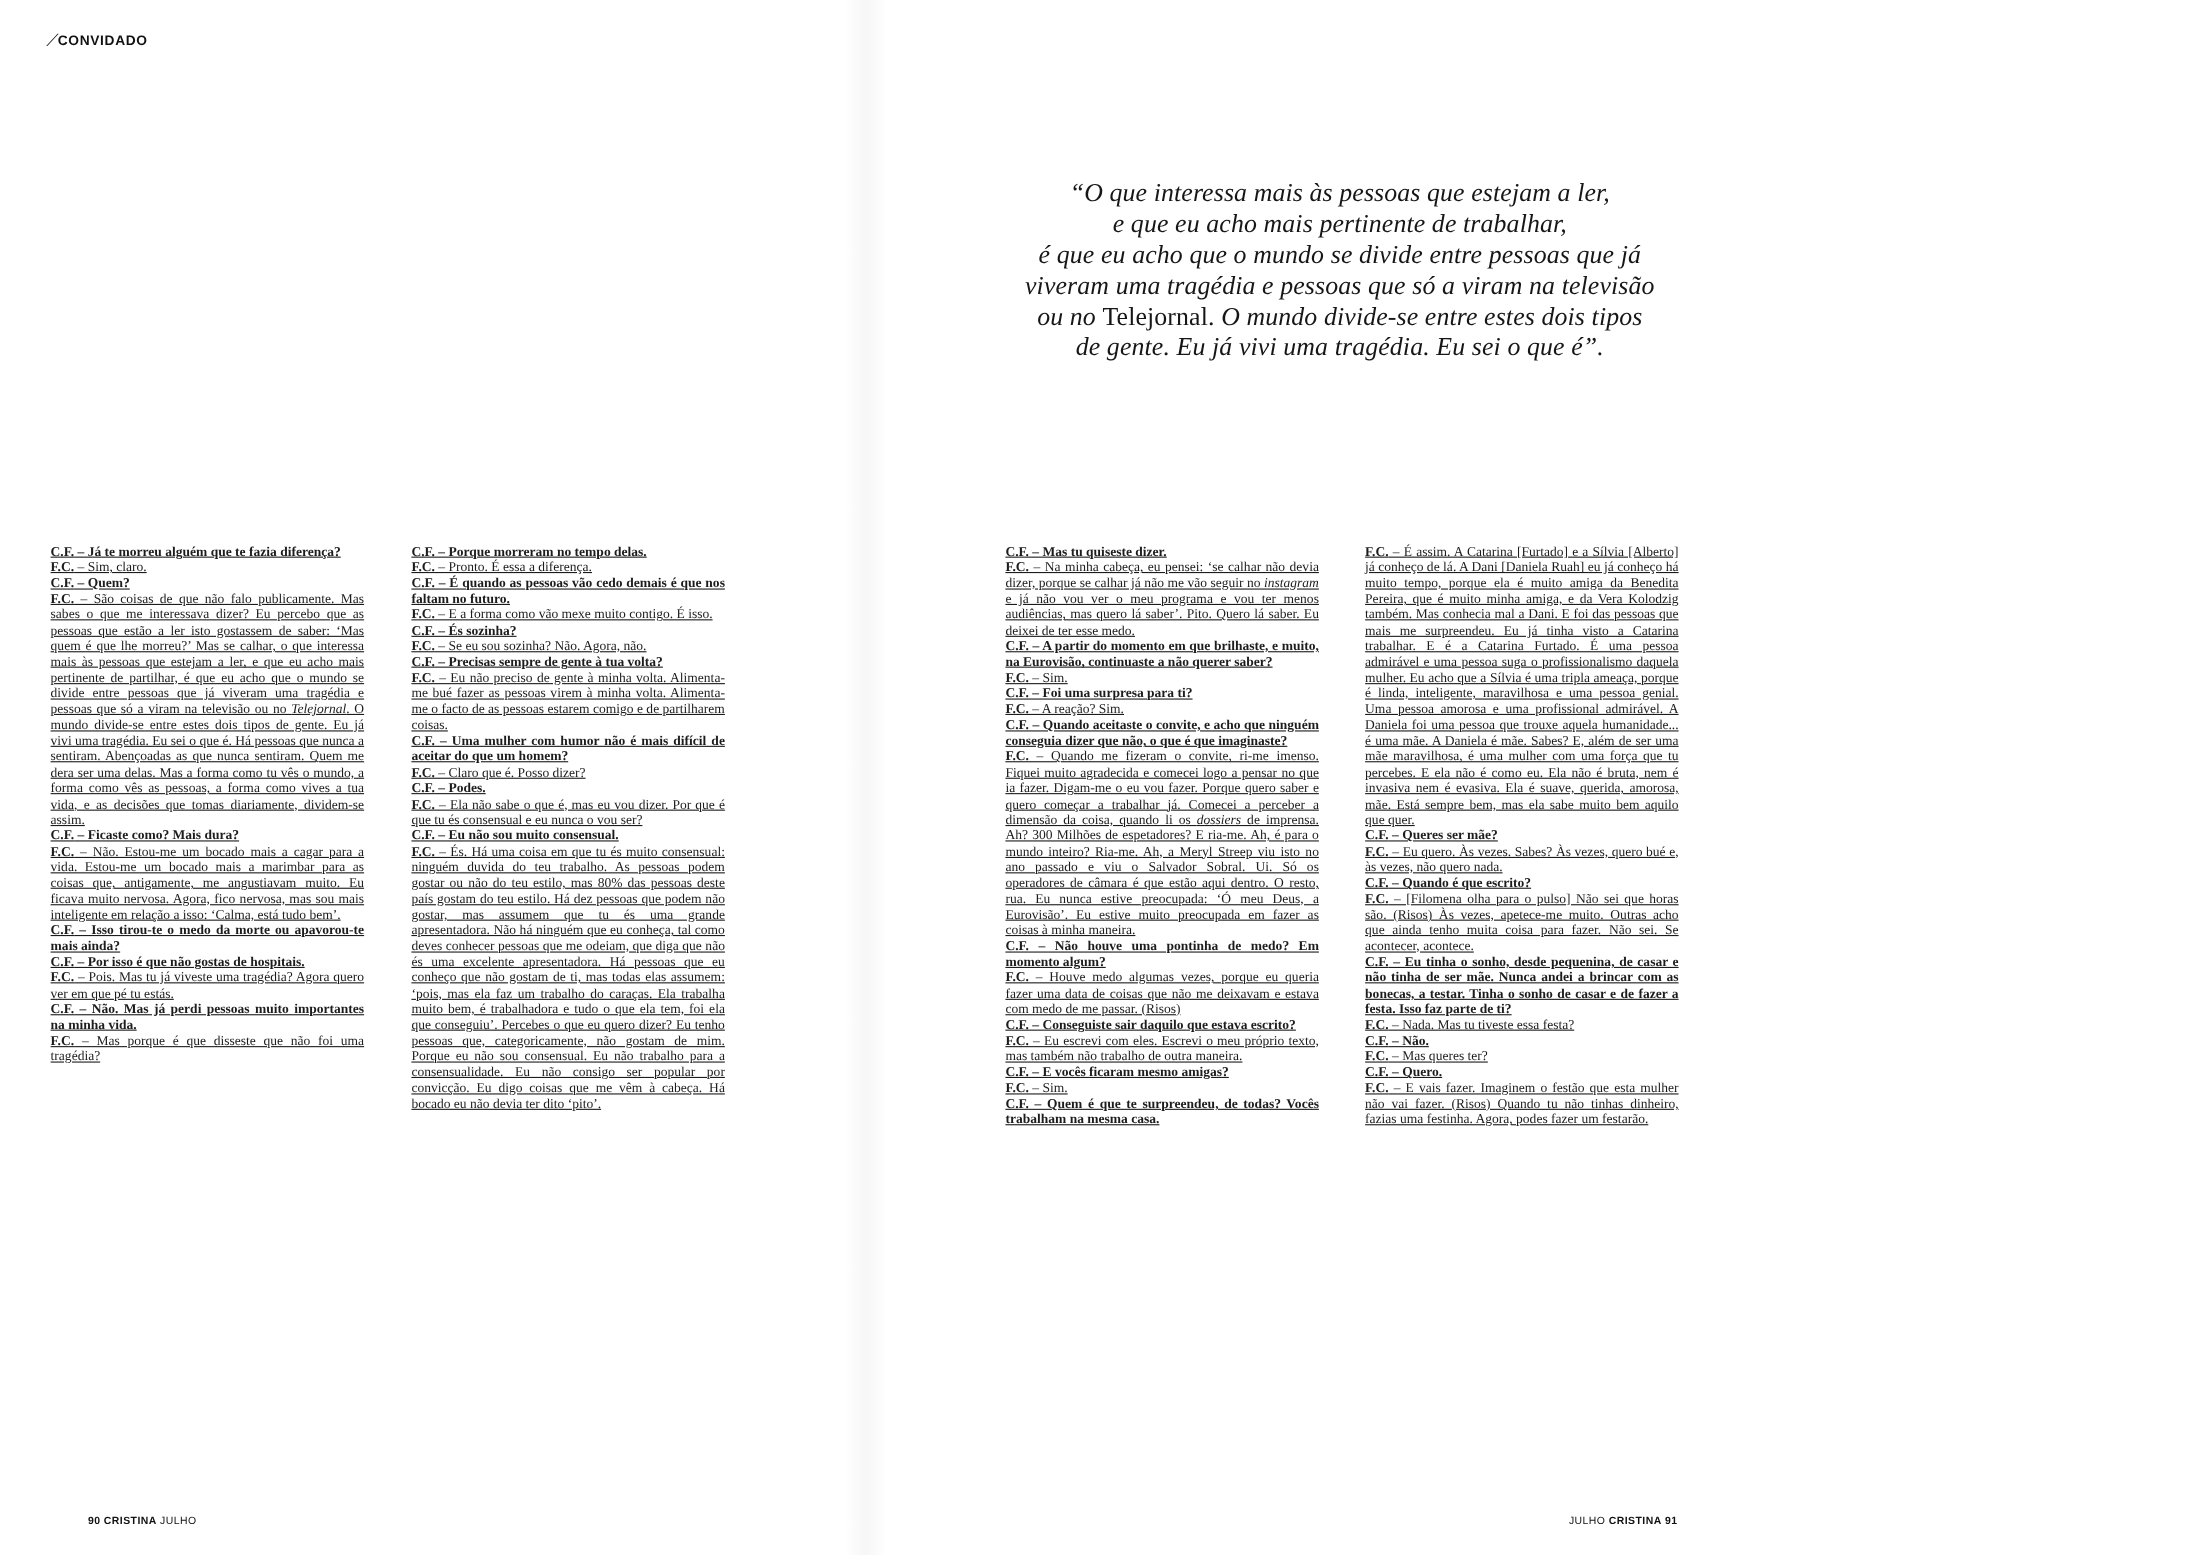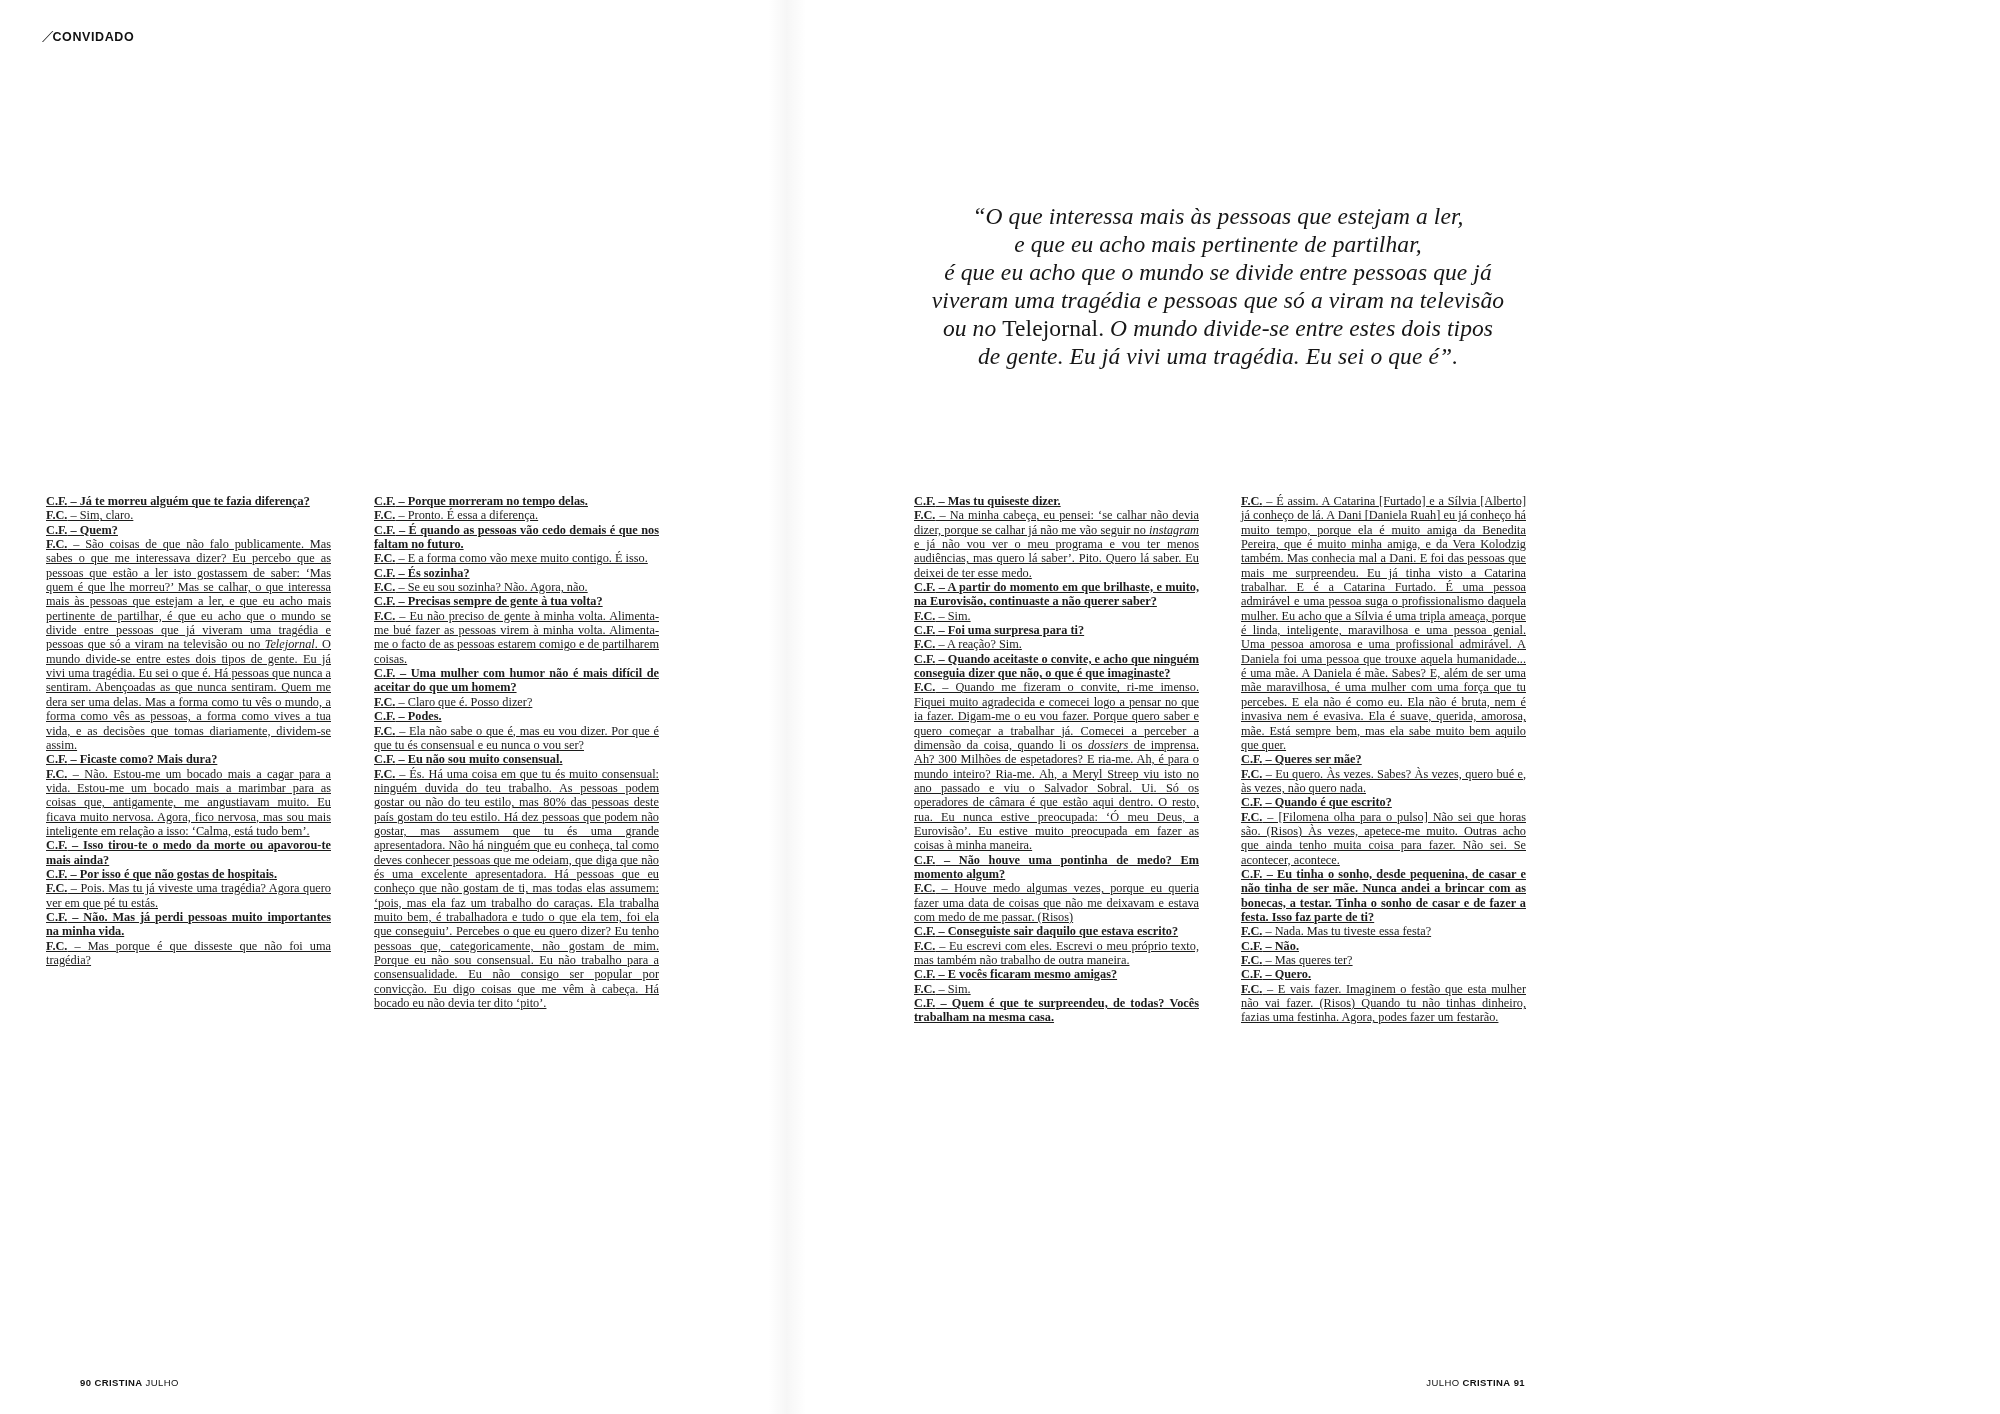--- a/index.html
+++ b/index.html
@@ -18,21 +18,21 @@
     font-size:12.5px;letter-spacing:0.6px;color:#111;
     display:flex;align-items:center;gap:3px;
   }
   .section-mark{
     font-family:"Liberation Serif", serif;font-style:italic;font-weight:700;
     font-size:17px;line-height:10px;transform:skewX(-12deg);
   }
   .pull-quote{
     position:absolute;left:912px;top:162px;width:612px;
     text-align:center;font-style:italic;font-size:23.5px;line-height:28px;
-    color:#161616;letter-spacing:0.1px;margin-top:40px;
+    color:#161616;letter-spacing:0.1px;
   }
   .pull-quote .roman{font-style:normal;}
   .col{
     position:absolute;top:494px;width:285px;
     font-size:12.3px;line-height:14.35px;text-align:justify;
     color:#1c1c1c;
   }
   .col-1{left:46px;}
   .col-2{left:374px;}
   .col-3{left:914px;}
@@ -54,21 +54,21 @@
 
 <div class="spread">
 
   <div class="section-header">
     <span class="section-mark">⁄</span>
     <span>CONVIDADO</span>
   </div>
 
   <div class="pull-quote">
       <div>“O que interessa mais às pessoas que estejam a ler,</div>
-      <div>e que eu acho mais pertinente de partilhar,</div>
+      <div>e que eu acho mais pertinente de trabalhar,</div>
       <div>é que eu acho que o mundo se divide entre pessoas que já</div>
       <div>viveram uma tragédia e pessoas que só a viram na televisão</div>
       <div>ou no <span class="roman">Telejornal.</span> O mundo divide-se entre estes dois tipos</div>
       <div>de gente. Eu já vivi uma tragédia. Eu sei o que é”.</div>
     </div>
 
   <div class="col col-1">
       <p class="para q"><span class="prefix">C.F.</span><span> – Já te morreu alguém que te fazia diferença?</span></p>
       <p class="para a"><span class="prefix">F.C.</span><span> – Sim, claro.</span></p>
       <p class="para q"><span class="prefix">C.F.</span><span> – Quem?</span></p>

